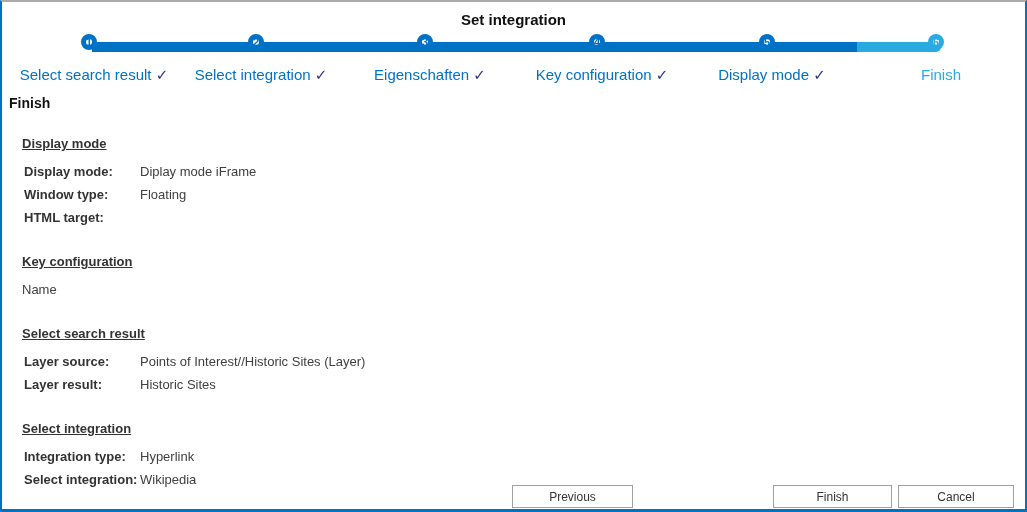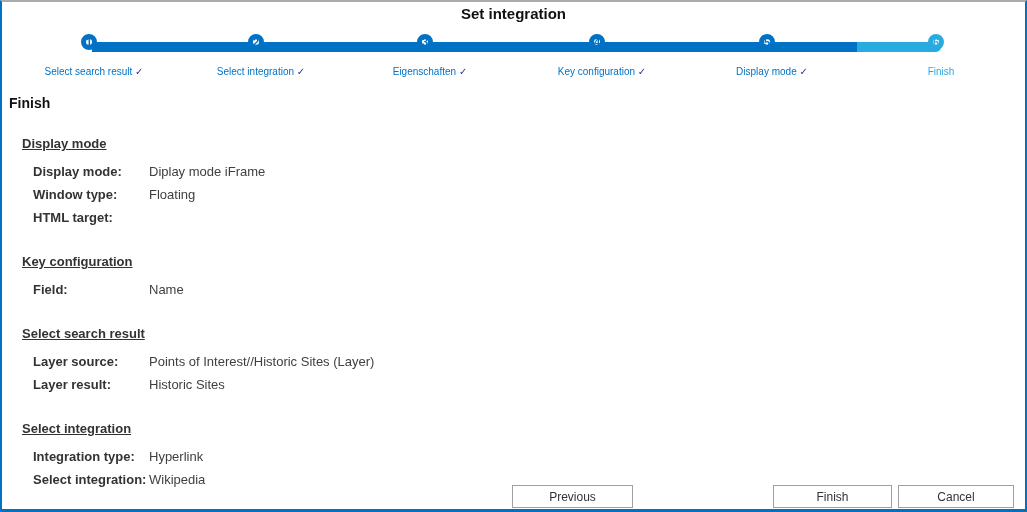--- a/index.html
+++ b/index.html
@@ -16,21 +16,21 @@
     border-left: 2px solid #0072C6;
     border-right: 2px solid #0072C6;
     border-bottom: 3px solid #0072C6;
     overflow: hidden;
   }
   .dialog-title {
     text-align: center;
     font-size: 15px;
     font-weight: bold;
     color: #111111;
-    padding-top: 3px;
+    padding-top: 9px;
     height: 28px;
   }
   
   .stepper { position: relative; height: 54px; }
   .track { position: absolute; top: 12px; height: 10px; }
   .track-done { left: 90px; width: 765px; background: #0072C6; }
   .track-todo { left: 855px; width: 84px; background: #29ABE2; border-radius: 0 5px 5px 0; }
   .step { position: absolute; top: 0; width: 0; }
   .step-circle {
     position: absolute; left: -13px; top: 4px;
@@ -39,39 +39,39 @@
     border: 5px solid #0072C6;
     border-radius: 50%;
     display: flex; align-items: center; justify-content: center;
     font-size: 11px; font-weight: bold; color: #0072C6;
     line-height: 1;
   }
   .step-label {
     position: absolute; top: 36px; left: 0;
     transform: translateX(-50%);
     white-space: nowrap;
-    font-size: 10px;
+    font-size: 15px;
     color: #0072C6;
   }
   .step.current .step-circle { border-color: #29ABE2; color: #29ABE2; }
   .step.current .step-label { color: #29ABE2; }
   .chk { color: #2E3192; font-weight: bold; }
   
   .page-heading {
     font-size: 14px; font-weight: bold; color: #111111;
     margin: 11px 0 0 7px;
   }
   .section { margin-left: 20px; }
   .section-title {
     font-size: 13px; font-weight: bold; color: #333333;
     text-decoration: underline;
     margin-top: 25px; margin-bottom: 9px;
   }
   .kv-row { display: flex; line-height: 23px; font-size: 13px; }
-  .kv-label { width: 116px; margin-left: 11px; font-weight: bold; color: #333333; flex-shrink: 0; }
+  .kv-label { width: 116px; margin-left: 2px; font-weight: bold; color: #333333; flex-shrink: 0; }
   .kv-value { color: #404040; }
   
   .btn {
     position: absolute;
     top: 483px; height: 23px;
     background: #ffffff;
     border: 1px solid #a0a0a0;
     font-family: "Liberation Sans", "DejaVu Sans", sans-serif;
     font-size: 12px; color: #333333;
     text-align: center;
@@ -132,21 +132,20 @@
     </div>
     <div class="kv-row">
       <span class="kv-label">HTML target:</span>
       <span class="kv-value"></span>
     </div>
   </div>
 
   <div class="section">
     <div class="section-title">Key configuration</div>
     <div class="kv-row">
-      <span class="kv-label">Field:</span>
       <span class="kv-value">Name</span>
     </div>
   </div>
 
   <div class="section">
     <div class="section-title">Select search result</div>
     <div class="kv-row">
       <span class="kv-label">Layer source:</span>
       <span class="kv-value">Points of Interest//Historic Sites (Layer)</span>
     </div>

